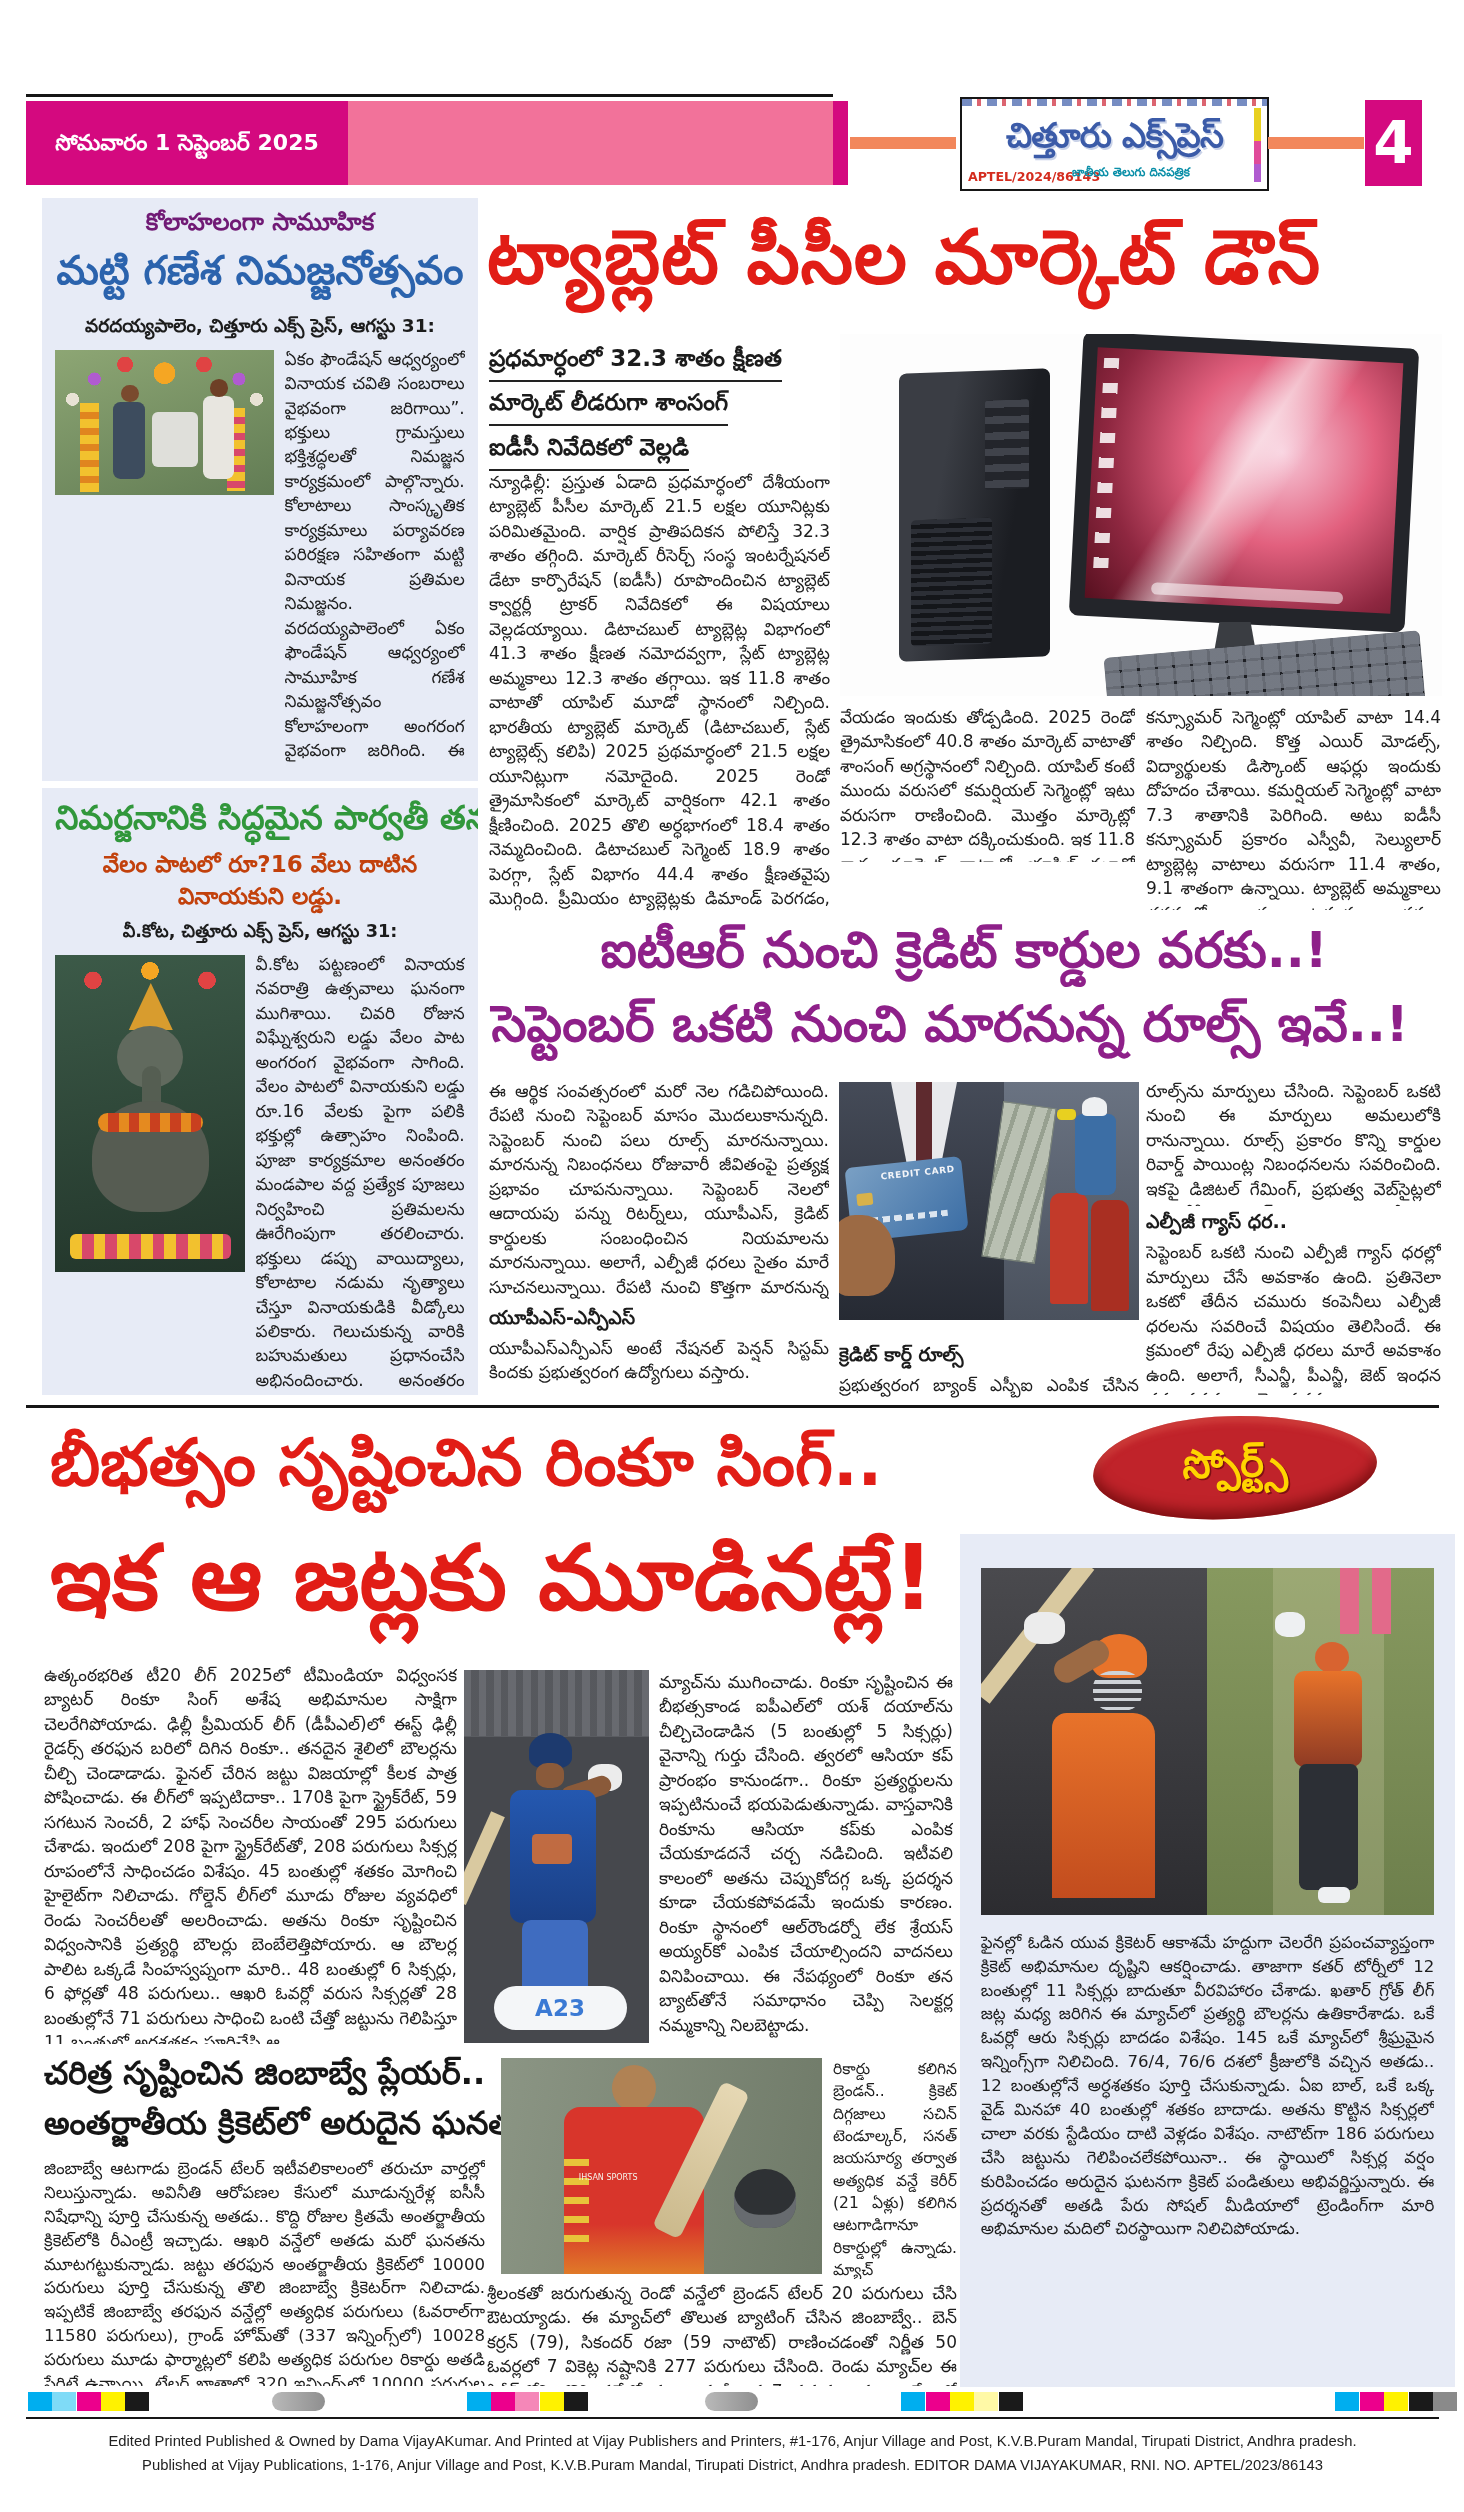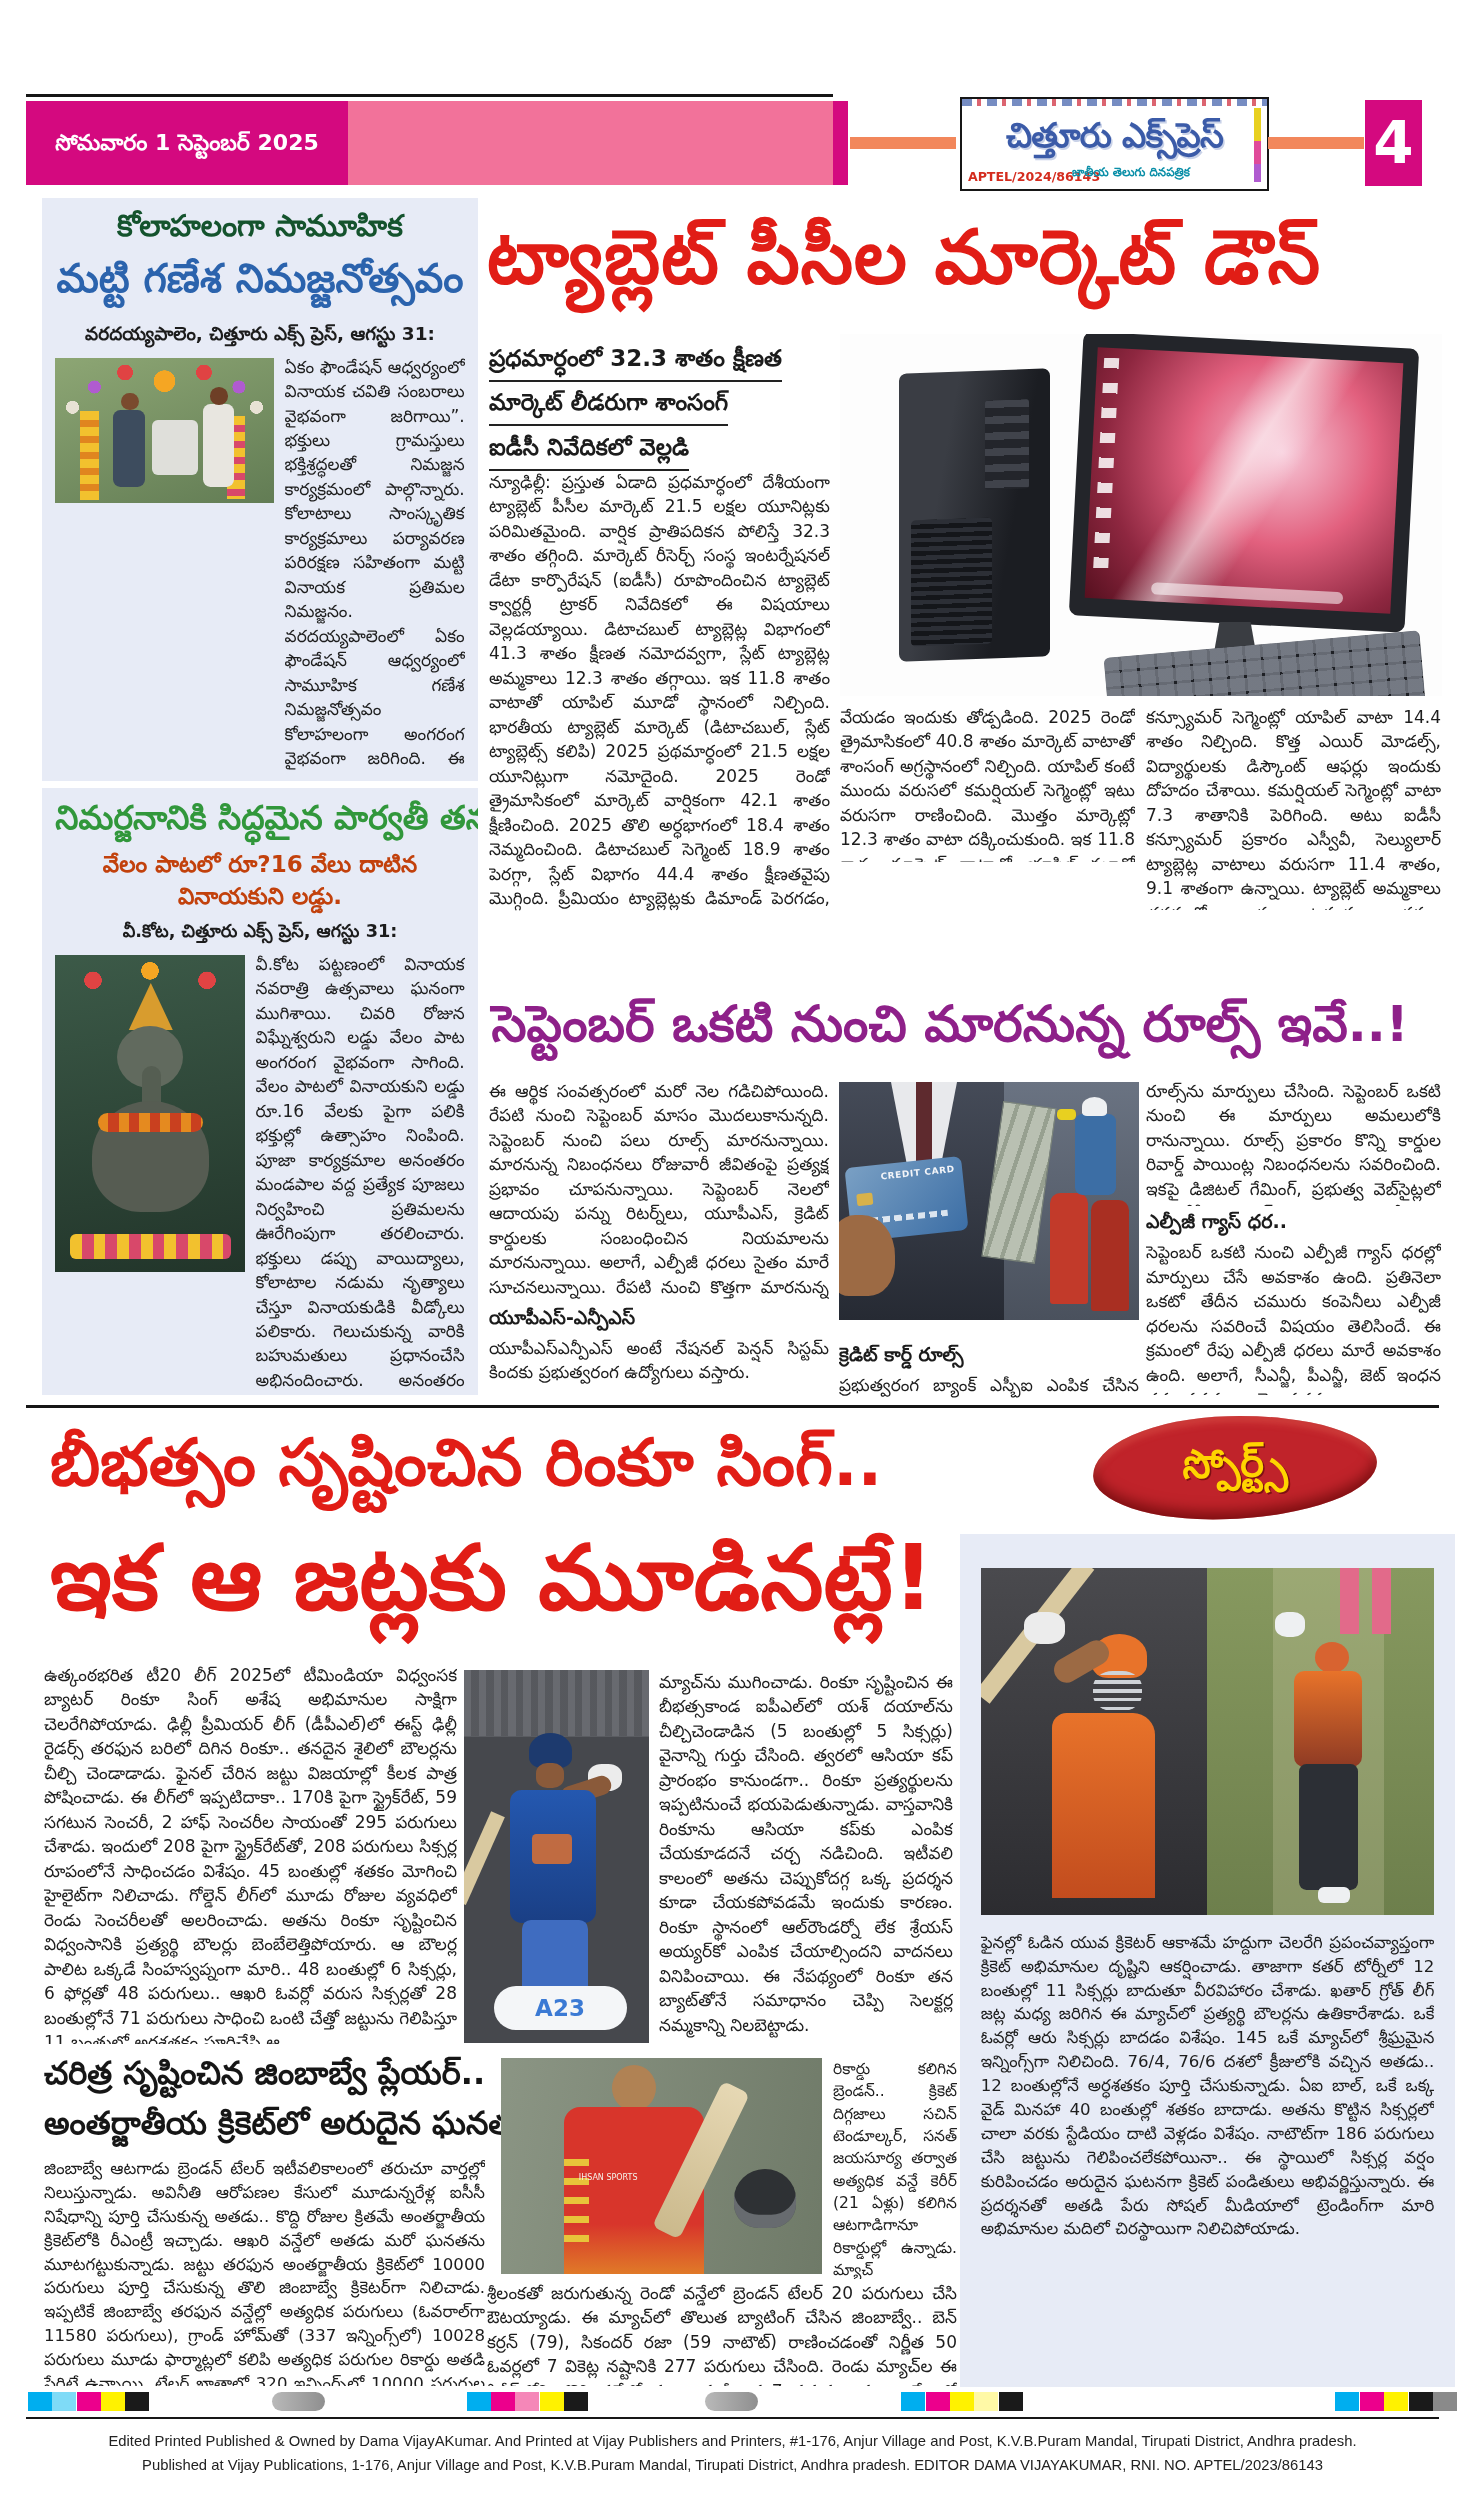--- a/index.html
+++ b/index.html
@@ -45,21 +45,21 @@
   </div>
 
   <div class="abs" style="left:1268px;top:137px;width:96px;height:11.8px;background:#F2875B"></div>
 
   <div class="abs" style="left:1365px;top:100px;width:57px;height:86px;background:#D4097F;color:#fff;
               font-weight:bold;font-size:58px;line-height:86px;text-align:center">
     <span>4</span>
   </div>
 
   <div class="abs bluebox" style="left:42px;top:198px;width:436px;height:583px;padding:10.3px 13.3px;box-sizing:border-box;overflow:hidden">
-    <div class="ctr bold" style="font-size:30px;color:#14532d">కోలాహలంగా సామూహిక</div>
+    <div class="ctr bold" style="font-size:24px;color:#701a75">కోలాహలంగా సామూహిక</div>
     <div class="ctr bold nowrap" style="font-size:40px;color:#2B63AD;margin-top:4.4px">మట్టి గణేశ నిమజ్జనోత్సవం</div>
     <div class="ctr bold" style="font-size:18.5px;margin-top:12px;margin-bottom:5.9px">వరదయ్యపాలెం, చిత్తూరు ఎక్స్ ప్రెస్, ఆగస్టు 31:</div>
     <div style="float:left;width:219px;height:145px;margin:3px 10.3px 4.4px 0;position:relative;overflow:hidden;
                 background:
                   radial-gradient(circle 11px at 50% 16%, #f5a623 97%, transparent),
                   radial-gradient(circle 8px at 32% 10%, #e04343 97%, transparent),
                   radial-gradient(circle 8px at 68% 10%, #e04343 97%, transparent),
                   radial-gradient(circle 6.6px at 18% 20%, #b05bd0 97%, transparent),
                   radial-gradient(circle 6.6px at 84% 20%, #b05bd0 97%, transparent),
                   radial-gradient(circle 6.6px at 8% 34%, #e8e2d4 97%, transparent),
@@ -126,20 +126,21 @@
     <div class="abs" style="left:266px;top:310px;width:317px;height:71px;transform:rotate(-5deg);
                 background:
                   repeating-linear-gradient(90deg,rgba(120,125,135,.8) 0 14.8px,transparent 14.8px 17.7px),
                   repeating-linear-gradient(rgba(120,125,135,.8) 0 13.3px,transparent 13.3px 16px),
                   #1e2025;border-radius:5.9px"></div>
   </div>
 
   <div class="abs bt" style="left:840px;top:705px;width:295px;height:157px">వేయడం ఇందుకు తోడ్పడింది. 2025 రెండో త్రైమాసికంలో 40.8 శాతం మార్కెట్ వాటాతో శాంసంగ్ అగ్రస్థానంలో నిల్చింది. యాపిల్ కంటే ముందు వరుసలో కమర్షియల్ సెగ్మెంట్లో ఇటు వరుసగా రాణించింది. మొత్తం మార్కెట్లో 12.3 శాతం వాటా దక్కించుకుంది. ఇక 11.8 శాతం మార్కెట్ వాటాతో యాపిల్ మూడో స్థానంలో నిల్చిందని ఐడీసీ నివేదిక తెలిపింది.</div>
   <div class="abs bt" style="left:1146px;top:705px;width:295px;height:205px">కన్స్యూమర్ సెగ్మెంట్లో యాపిల్ వాటా 14.4 శాతం నిల్చింది. కొత్త ఎయిర్ మోడల్స్, విద్యార్థులకు డిస్కౌంట్ ఆఫర్లు ఇందుకు దోహదం చేశాయి. కమర్షియల్ సెగ్మెంట్లో వాటా 7.3 శాతానికి పెరిగింది. అటు ఐడీసీ కన్స్యూమర్ ప్రకారం ఎస్వీవీ, సెల్యులార్ ట్యాబ్లెట్ల వాటాలు వరుసగా 11.4 శాతం, 9.1 శాతంగా ఉన్నాయి. ట్యాబ్లెట్ అమ్మకాలు తగ్గడంతో ఆయా ఉత్పత్తుల ధరలు స్వల్పంగానూ 73 శాతం క్షీణించాయి.</div>
 
+  <div class="abs ctr nowrap bold" style="left:487px;top:921px;width:954px;font-size:50px;color:#8E2089">ఐటీఆర్ నుంచి క్రెడిట్ కార్డుల వరకు..!</div>
   <div class="abs ctr nowrap bold" style="left:473px;top:995px;width:954px;font-size:50px;color:#8E2089">సెప్టెంబర్ ఒకటి నుంచి మారనున్న రూల్స్ ఇవే..!</div>
 
   <div class="abs" style="left:489px;top:1079px;width:340px;height:316px;overflow:hidden">
     <div class="bt" style="height:221px">ఈ ఆర్థిక సంవత్సరంలో మరో నెల గడిచిపోయింది. రేపటి నుంచి సెప్టెంబర్ మాసం మొదలుకానున్నది. సెప్టెంబర్ నుంచి పలు రూల్స్ మారనున్నాయి. మారనున్న నిబంధనలు రోజువారీ జీవితంపై ప్రత్యక్ష ప్రభావం చూపనున్నాయి. సెప్టెంబర్ నెలలో ఆదాయపు పన్ను రిటర్న్‌లు, యూపీఎస్, క్రెడిట్ కార్డులకు సంబంధించిన నియమాలను మారనున్నాయి. అలాగే, ఎల్పీజీ ధరలు సైతం మారే సూచనలున్నాయి. రేపటి నుంచి కొత్తగా మారనున్న రూల్స్ ఏంటో తెలుసుకుందాం రండి..! ఐటీఆర్ దాఖలు చేసేందుకు చివరి తేది మరో 30 రోజులు.. ఆదాయపు పన్నుల చెల్లింపుదారులు సెప్టెంబర్ 15 లోపు ఐటీఆర్ దాఖలు చేయాల్సి ఉంటుంది. లేకపోతే నోటీసులు జారీ అయ్యే పరిస్థితి.</div>
     <div class="bold" style="font-size:19px;margin:5.9px 0 3px">యూపీఎస్-ఎన్పీఎస్</div>
     <div class="bt" style="height:56px">యూపీఎస్ఎన్పీఎస్ అంటే నేషనల్ పెన్షన్ సిస్టమ్ కిందకు ప్రభుత్వరంగ ఉద్యోగులు వస్తారు.</div>
   </div>
 
   <div class="abs" style="left:839px;top:1082px;width:300px;height:238px;overflow:hidden;display:flex">
     <div style="position:relative;width:55%;height:100%;background:linear-gradient(#454b58,#262a33)">

